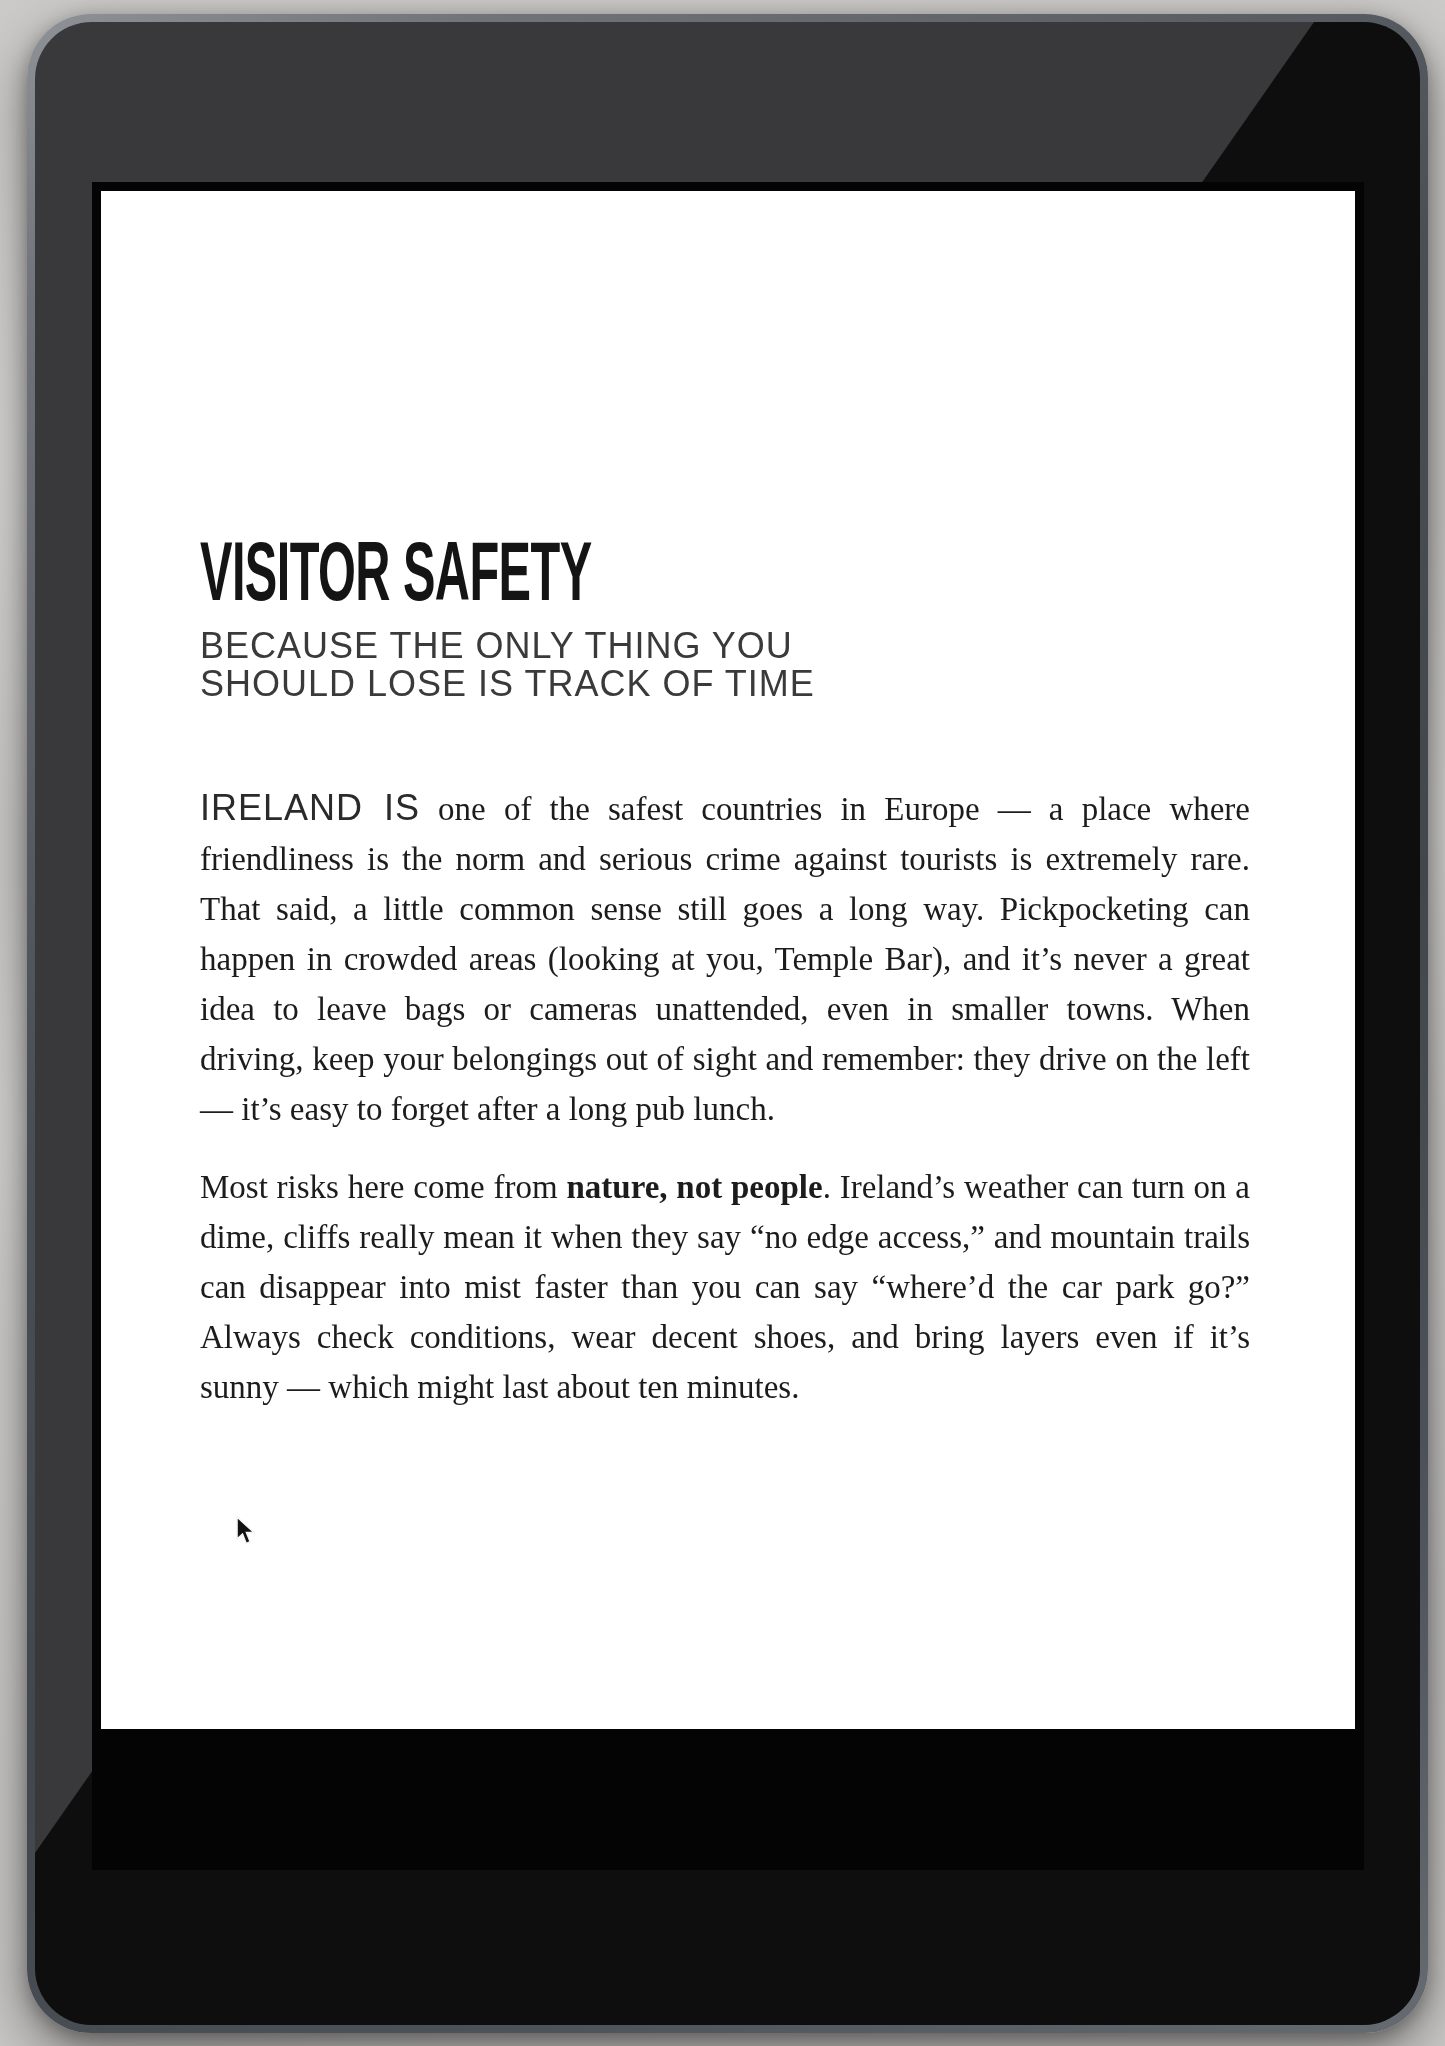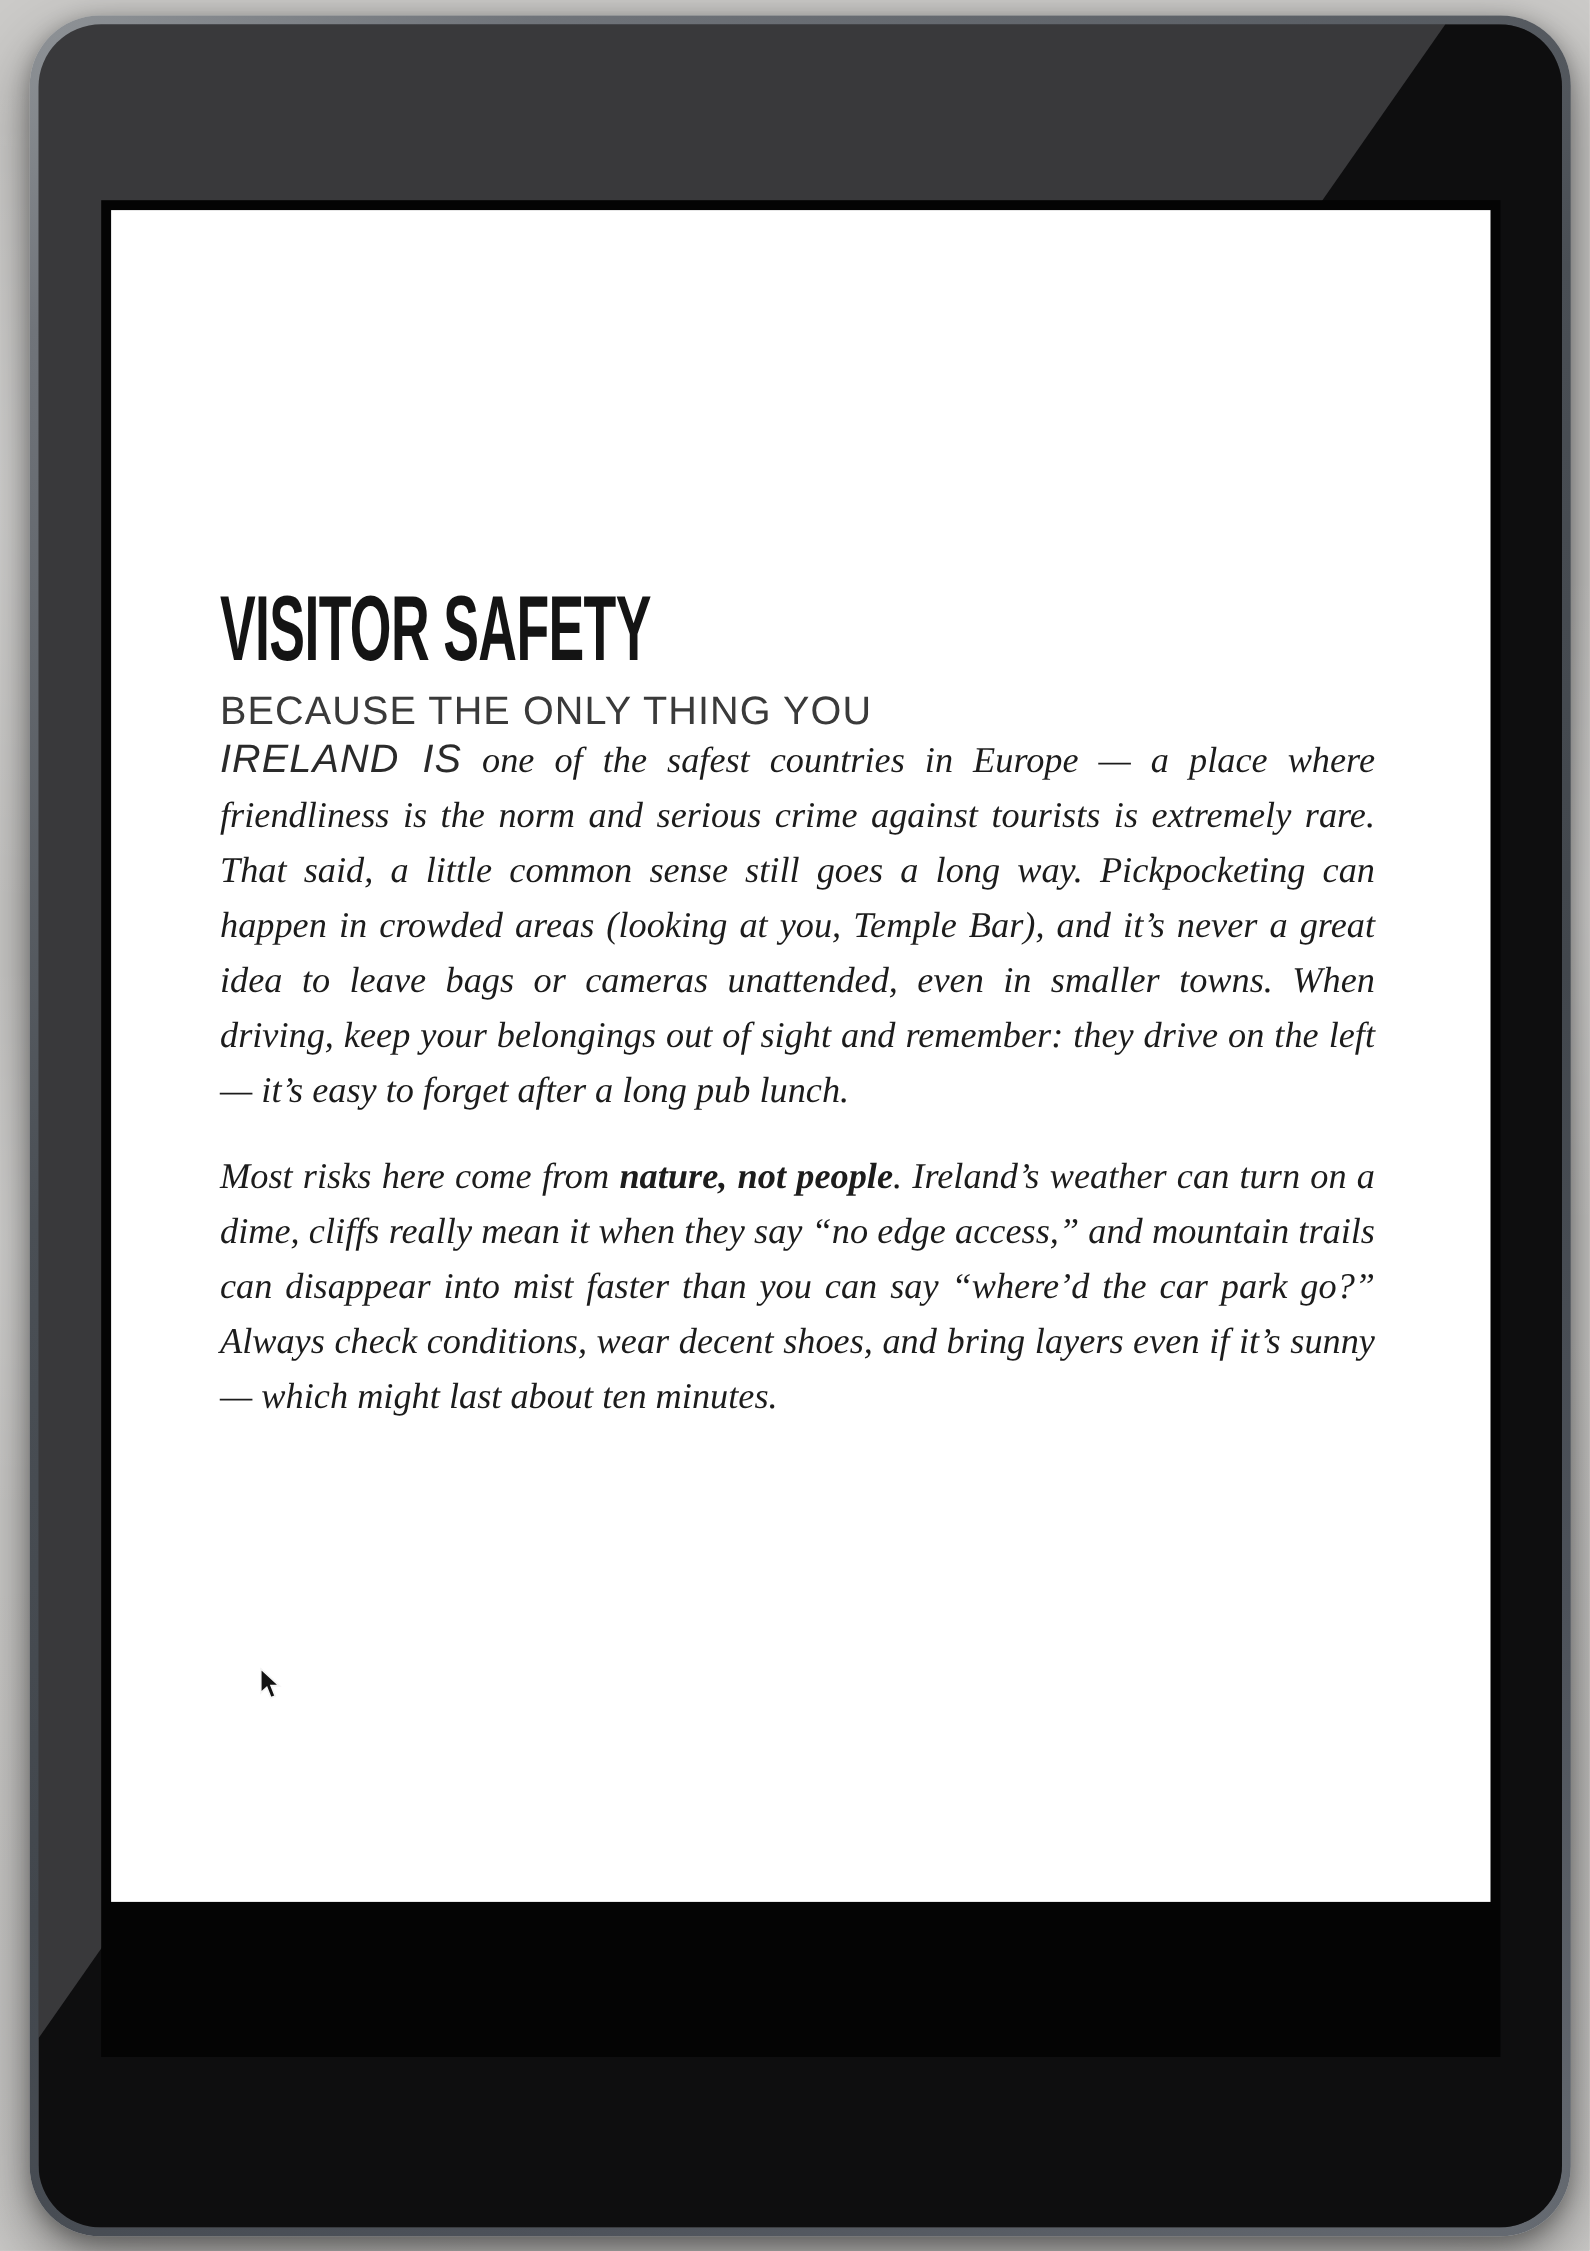--- a/index.html
+++ b/index.html
@@ -76,25 +76,25 @@
   .subtitle{
     margin-top:14px;
     font-family:"Liberation Sans", sans-serif;
     font-weight:400;
     font-size:36px;
     line-height:38px;
     letter-spacing:1px;
     color:#3a3a3a;
   }
   .body-text{
+    margin-top:80px;
     font-family:"Liberation Serif", serif;
     font-size:33px;
     line-height:50px;
     text-align:justify;
-    font-style:italic;
   }
   .body-text p{ margin:0 0 28px 0; }
   .lead{
     font-family:"Liberation Sans", sans-serif;
     font-weight:400;
     font-size:36px;
     letter-spacing:1px;
     color:#2a2a2a;
   }
   .bold{ font-weight:bold; }
@@ -114,20 +114,21 @@
   <div class="bezel">
     <div class="bezel-shine"></div>
     <div class="screen">
       <div class="page">
         <div class="page-content">
 
           <h1 class="title"><span class="squeeze">VISITOR SAFETY</span></h1>
 
           <div class="subtitle">
             <div>BECAUSE THE ONLY THING YOU</div>
+            <div>SHOULD LOSE IS TRACK OF TIME</div>
           </div>
 
           <div class="body-text">
             <p><span class="lead">IRELAND IS</span><span> one of the safest countries in Europe — a place where friendliness is the norm and serious crime against tourists is extremely rare. That said, a little common sense still goes a long way. Pickpocketing can happen in crowded areas (looking at you, Temple Bar), and it’s never a great idea to leave bags or cameras unattended, even in smaller towns. When driving, keep your belongings out of sight and remember: they drive on the left — it’s easy to forget after a long pub lunch.</span></p>
 
             <p><span>Most risks here come from </span><span class="bold">nature, not people</span><span>. Ireland’s weather can turn on a dime, cliffs really mean it when they say “no edge access,” and mountain trails can disappear into mist faster than you can say “where’d the car park go?” Always check conditions, wear decent shoes, and bring layers even if it’s sunny — which might last about ten minutes.</span></p>
 
           </div>
 
         </div>

